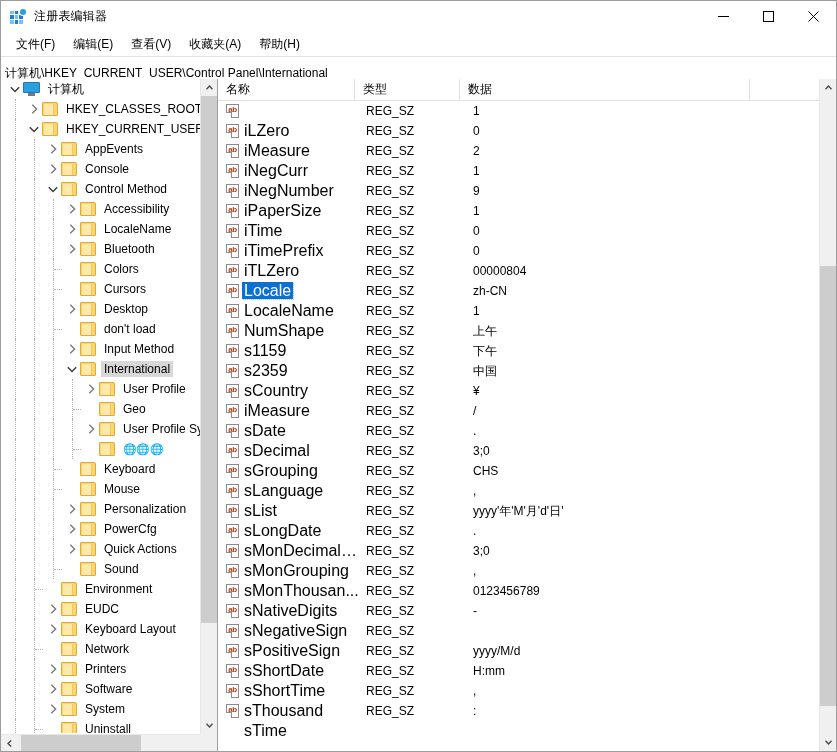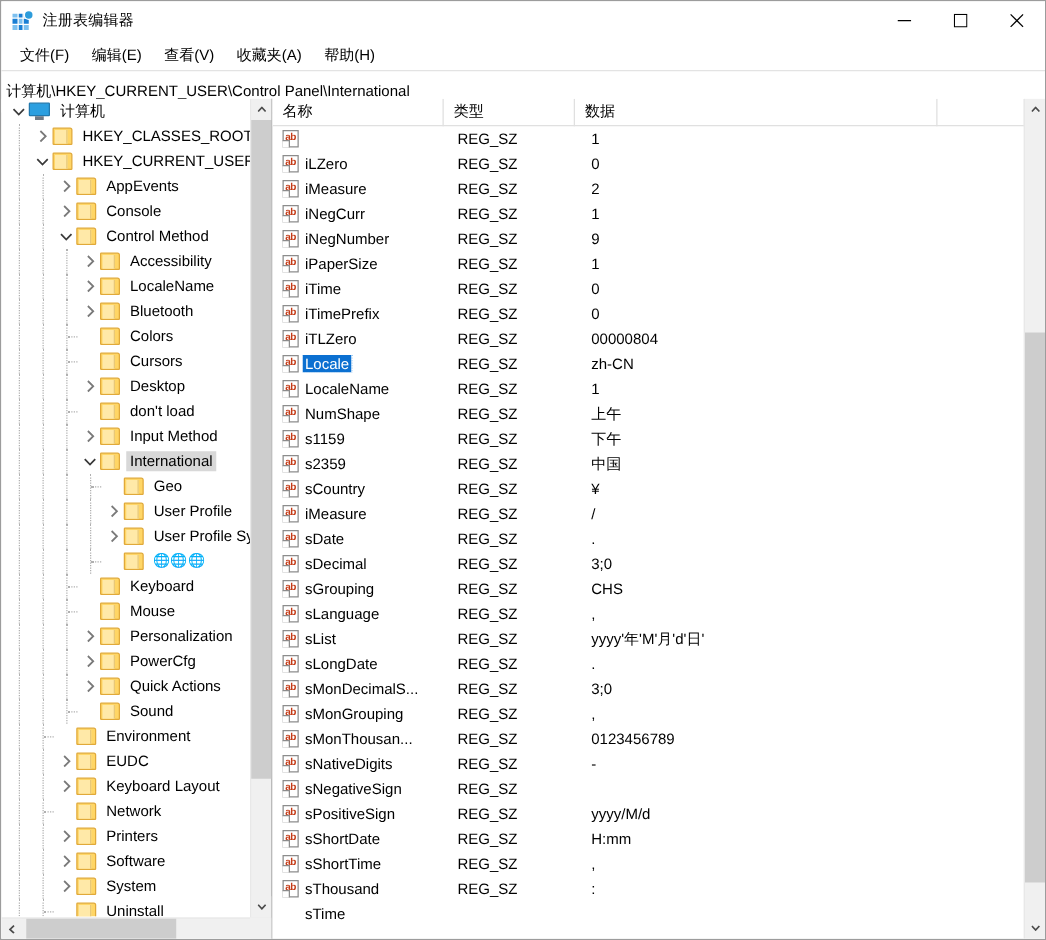--- a/index.html
+++ b/index.html
@@ -263,21 +263,21 @@
     content: "";
     position: absolute;
     left: -1px; bottom: -1px;
     width: 5px; height: 5px;
     background: #ffffff;
     border-right: 1px solid #8c8c8c;
     border-top: 1px solid #8c8c8c;
   }
   .c-name {
     width: 123px;
-    font-size: 12px;
+    font-size: 16px;
     overflow: hidden;
     text-overflow: ellipsis;
     white-space: nowrap;
     margin-top: 40px;
   }
   .c-name .nm { padding: 0 2px; }
   .lrow.selected .c-name .nm {
     background: #0b70d1;
     color: #ffffff;
     outline: 1px dotted #9fcbf2;
@@ -581,39 +581,39 @@
               </svg>
             </div>
             <div class="tfolder"></div>
             <div class="tlabel">International</div>
           </div>
           <div class="tree-row">
             <div class="tw-guide" style="left: 14px;"></div>
             <div class="tw-guide" style="left: 33px;"></div>
             <div class="tw-guide" style="left: 52px;"></div>
             <div class="tw-guide" style="left: 71px;"></div>
+            <div style="width: 82px; height: 20px; flex: 0 0 auto;"></div>
+            <div class="chev">
+              <svg width="7" height="10" viewBox="0 0 7 10">
+                <path d="M1.3 0.8 L5.6 5 L1.3 9.2" fill="none" stroke="#7a7a7a" stroke-width="1.4"></path>
+              </svg>
+            </div>
+            <div class="tfolder"></div>
+            <div class="tlabel">User Profile</div>
+          </div>
+          <div class="tree-row">
+            <div class="tw-guide" style="left: 14px;"></div>
+            <div class="tw-guide" style="left: 33px;"></div>
+            <div class="tw-guide" style="left: 52px;"></div>
+            <div class="tw-guide" style="left: 71px;"></div>
             <div class="tw-elbow" style="left: 72px;"></div>
             <div style="width: 82px; height: 20px; flex: 0 0 auto;"></div>
             <div class="chev"></div>
             <div class="tfolder"></div>
             <div class="tlabel">Geo</div>
-          </div>
-          <div class="tree-row">
-            <div class="tw-guide" style="left: 14px;"></div>
-            <div class="tw-guide" style="left: 33px;"></div>
-            <div class="tw-guide" style="left: 52px;"></div>
-            <div class="tw-guide" style="left: 71px;"></div>
-            <div style="width: 82px; height: 20px; flex: 0 0 auto;"></div>
-            <div class="chev">
-              <svg width="7" height="10" viewBox="0 0 7 10">
-                <path d="M1.3 0.8 L5.6 5 L1.3 9.2" fill="none" stroke="#7a7a7a" stroke-width="1.4"></path>
-              </svg>
-            </div>
-            <div class="tfolder"></div>
-            <div class="tlabel">User Profile</div>
           </div>
           <div class="tree-row">
             <div class="tw-guide" style="left: 14px;"></div>
             <div class="tw-guide" style="left: 33px;"></div>
             <div class="tw-guide" style="left: 52px;"></div>
             <div class="tw-guide" style="left: 71px;"></div>
             <div style="width: 82px; height: 20px; flex: 0 0 auto;"></div>
             <div class="chev">
               <svg width="7" height="10" viewBox="0 0 7 10">
                 <path d="M1.3 0.8 L5.6 5 L1.3 9.2" fill="none" stroke="#7a7a7a" stroke-width="1.4"></path>

